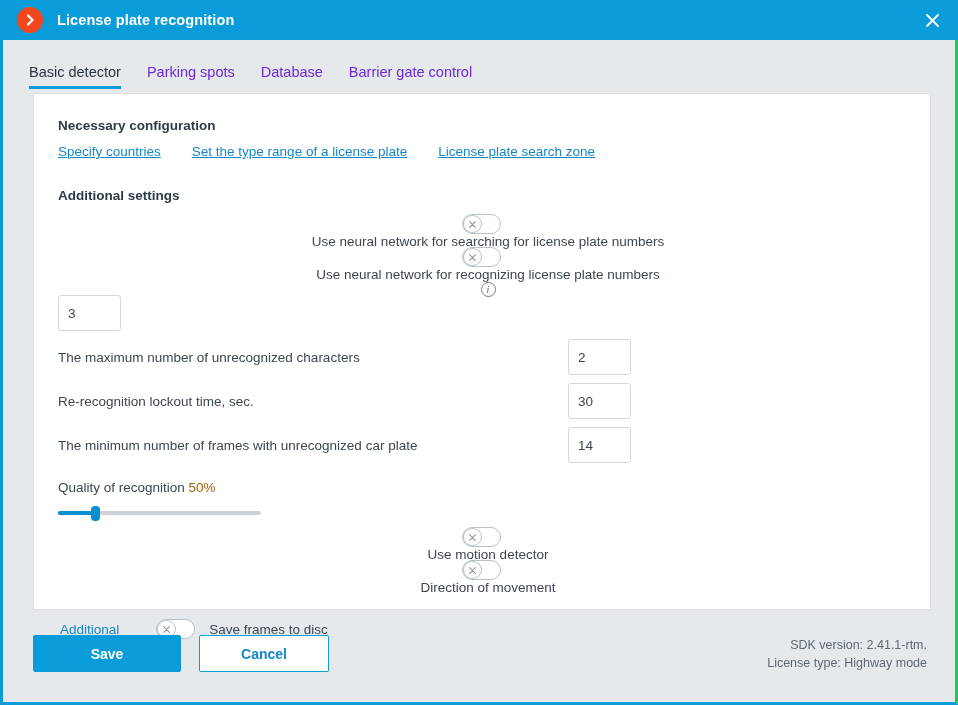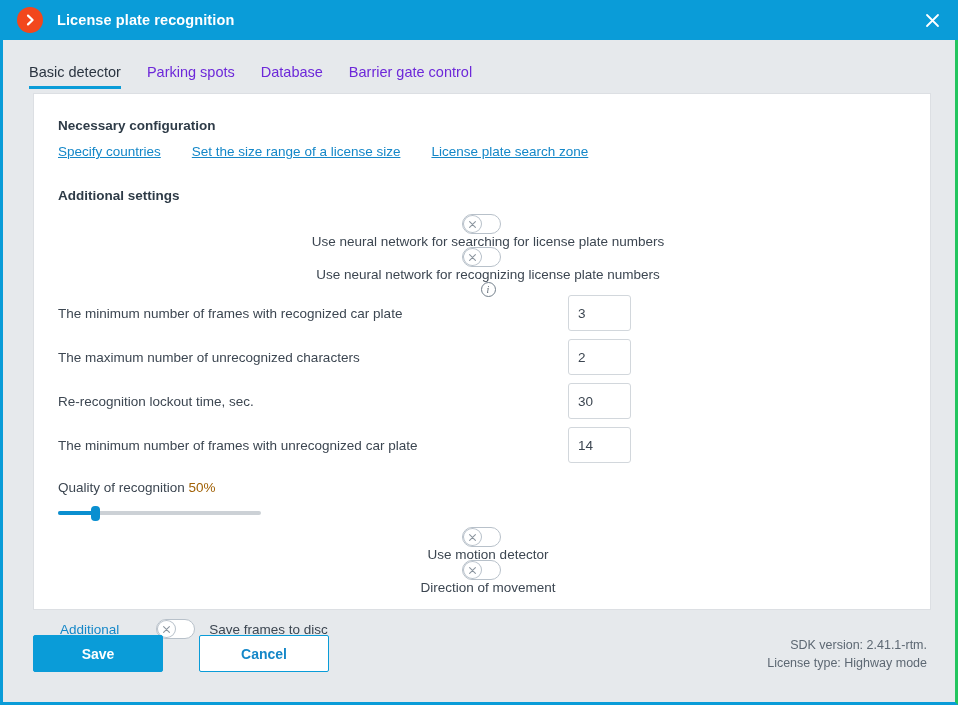--- a/index.html
+++ b/index.html
@@ -238,21 +238,21 @@
     top: 25px;
     height: 37px;
     font-family: "Liberation Sans", sans-serif;
     font-size: 14px;
     font-weight: bold;
     cursor: pointer;
     border-radius: 2px;
   }
   #save-btn {
     left: 30px;
-    width: 130px;
+    width: 148px;
     background: #0a9cd8;
     border: 1px solid #0a9cd8;
     color: #ffffff;
   }
   #cancel-btn {
     left: 196px;
     width: 130px;
     background: #ffffff;
     border: 1px solid #0a9cd8;
     color: #1487c8;
@@ -300,21 +300,21 @@
     </div>
   </div>
 
   <div id="card">
     <div id="card-inner">
 
       <div class="section-title">Necessary configuration</div>
 
       <div id="necessary-links">
         <span class="link">Specify countries</span>
-        <span class="link">Set the size range of a license size</span>
+        <span class="link">Set the type range of a license plate</span>
         <span class="link">License plate search zone</span>
       </div>
 
       <div class="section-title">Additional settings</div>
 
       <div class="toggle-row">
         <div class="toggle">
           <div class="knob">
             <svg width="9" height="9" viewBox="0 0 9 9" aria-hidden="true">
               <path d="M1.6 1.6 L7.4 7.4 M7.4 1.6 L1.6 7.4" stroke="#8b959f" stroke-width="1.1" stroke-linecap="round"></path>
@@ -332,21 +332,20 @@
               <path d="M1.6 1.6 L7.4 7.4 M7.4 1.6 L1.6 7.4" stroke="#8b959f" stroke-width="1.1" stroke-linecap="round"></path>
             </svg>
           </div>
         </div>
         <span class="toggle-label">Use neural network for recognizing license plate numbers</span>
         <span class="info-icon">i</span>
       </div>
 
       <div id="fields">
         <div class="field-row">
-          <span class="field-label">The minimum number of frames with recognized car plate</span>
           <input class="field-input" type="text" value="3" style="">
         </div>
         <div class="field-row">
           <span class="field-label">The maximum number of unrecognized characters</span>
           <input class="field-input" type="text" value="2" style="">
         </div>
         <div class="field-row">
           <span class="field-label">Re-recognition lockout time, sec.</span>
           <input class="field-input" type="text" value="30" style="">
         </div>

